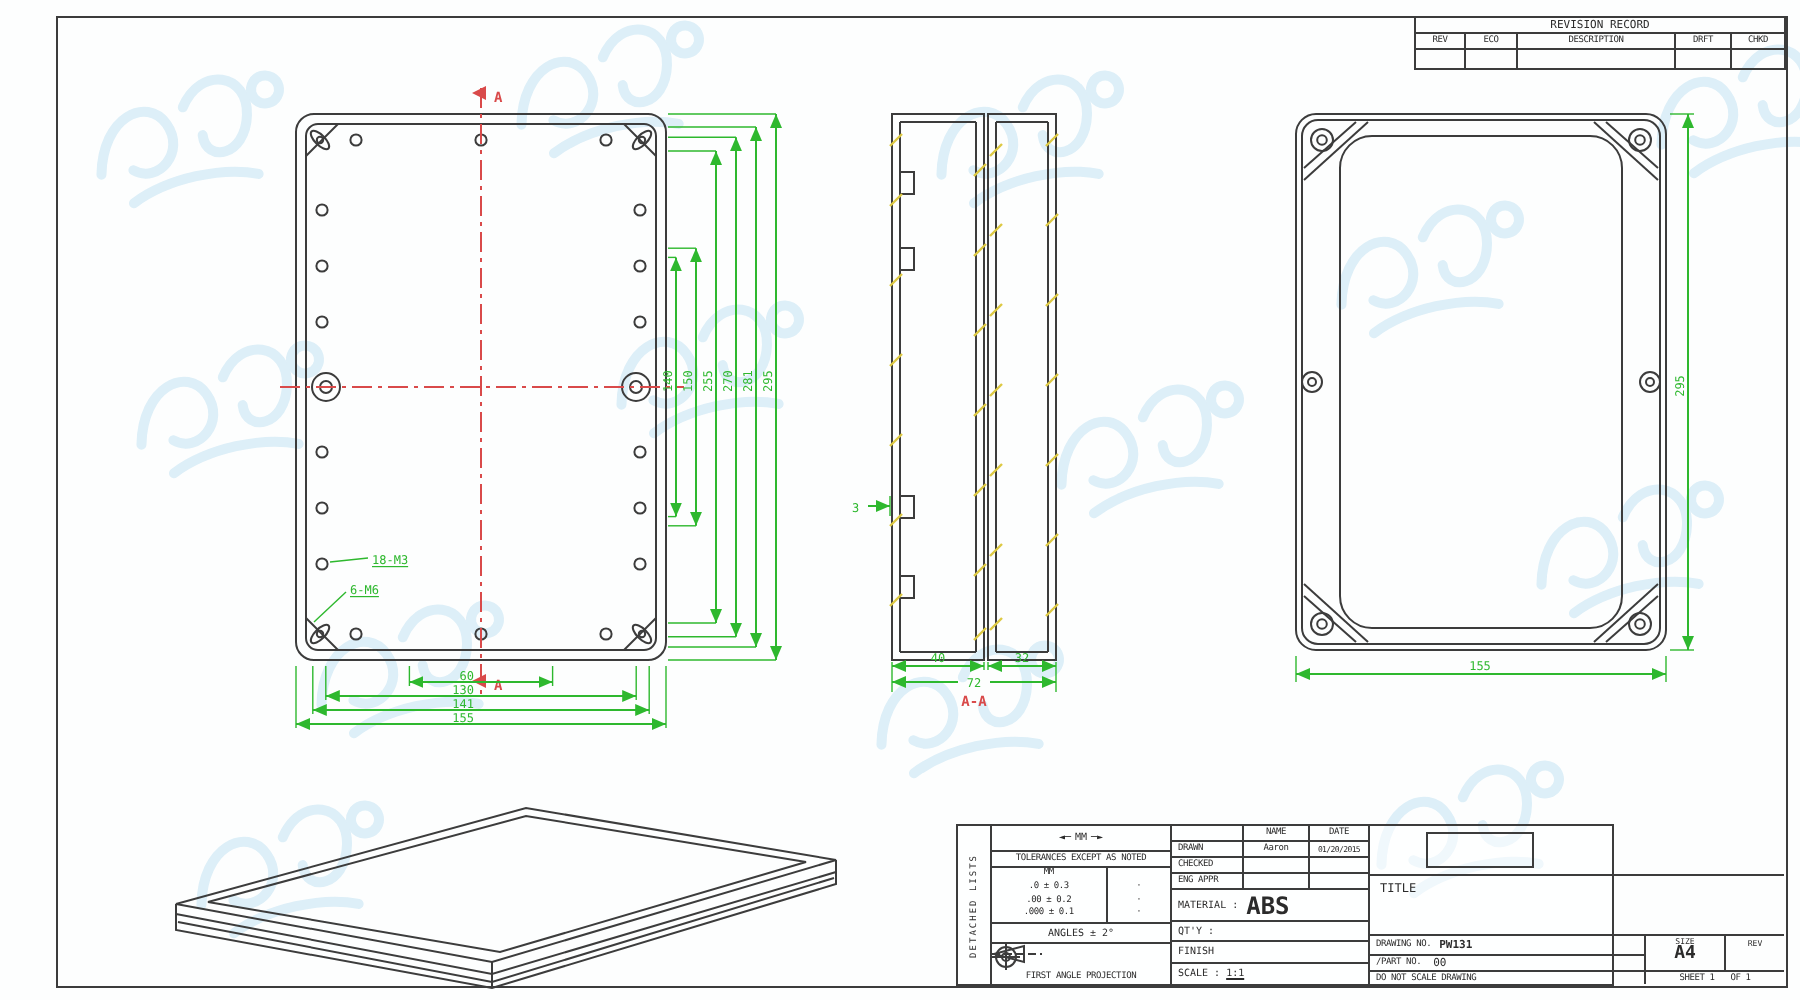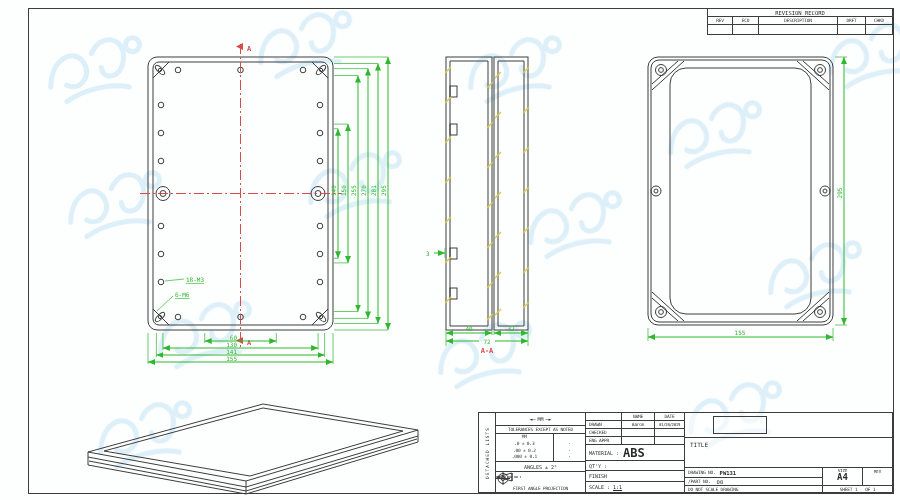--- a/index.html
+++ b/index.html
@@ -15,21 +15,21 @@
   .extln{stroke:#2eb82e;fill:none;stroke-width:.7;}
   .hat{stroke:#ddc943;stroke-width:1.2;}
   text.dim{fill:#2eb82e;font-size:6px;font-family:"DejaVu Sans Mono",monospace;}
   text.red{fill:#d94a4a;font-size:7px;font-weight:bold;font-family:"DejaVu Sans Mono",monospace;}
   
   .cell{position:absolute;box-sizing:border-box;border-color:#3c3c3c;border-style:solid;border-width:0;
         display:flex;align-items:center;justify-content:center;overflow:hidden;}
   .bl{border-left-width:1px;} .bb{border-bottom-width:1px;} .br{border-right-width:1px;}
   .t5{font-size:5px;} .t45{font-size:4.5px;letter-spacing:-0.2px;} .t55{font-size:5.5px;} .t6{font-size:6px;}
   #rev-table{left:707px;top:8px;width:186px;height:27px;border:1px solid #3c3c3c;box-sizing:border-box;}
-  #title-block{left:478px;top:412px;width:415px;height:81px;border:1px solid #3c3c3c;box-sizing:border-box;background:rgba(255,255,255,.55);}
+  #title-block{left:478px;top:412px;width:329px;height:81px;border:1px solid #3c3c3c;box-sizing:border-box;background:rgba(255,255,255,.55);}
   .vtext{writing-mode:vertical-rl;transform:rotate(180deg);font-size:4.5px;letter-spacing:1px;}
   .lbl-left{justify-content:flex-start;padding-left:3px;}
 </style>
 </head>
 <body>
 
 <div id="page">
 
   <svg width="900" height="500" viewBox="0 0 900 500" xmlns="http://www.w3.org/2000/svg" xmlns:xlink="http://www.w3.org/1999/xlink">
     <defs>

